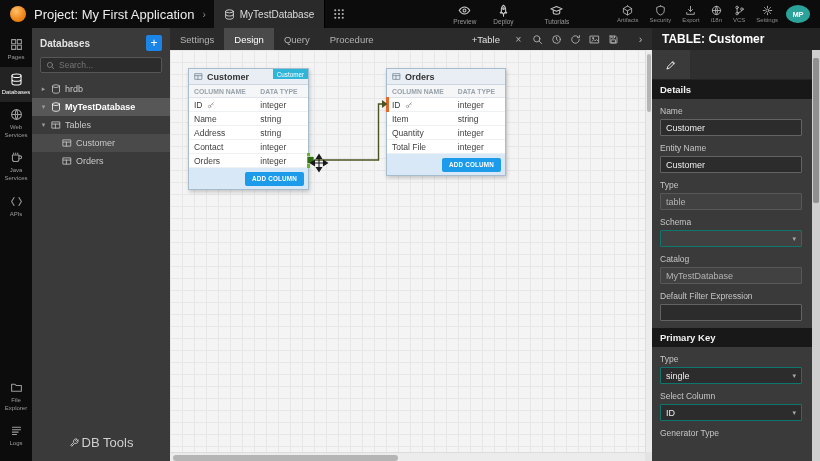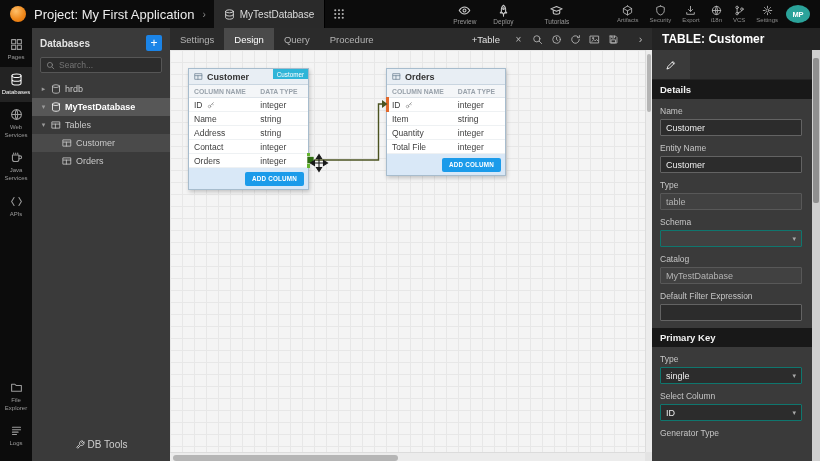--- a/index.html
+++ b/index.html
@@ -39,21 +39,21 @@
   .dbp-add{width:16px;height:16px;background:#1b84e7;color:#fff;border:none;border-radius:2px;font-size:12px;line-height:13px;text-align:center;cursor:pointer}
   .dbp-search{margin:1px 8px 7px;background:#2c2c2c;border:1px solid #565656;border-radius:2px;display:flex;align-items:center;gap:4px;padding:2px 5px;color:#8e8e8e}
   .dbp-search input{flex:1;background:transparent;border:none;outline:none;color:#ddd;font-size:8.5px;min-width:0}
   .tree{flex:1;font-size:9px;color:#c9c9c9}
   .titem{display:flex;align-items:center;gap:4px;height:18px;padding-left:8px;cursor:pointer;white-space:nowrap}
   .titem .tw{width:7px;font-size:7px;color:#9a9a9a;text-align:center;flex:none}
   .titem.sel{background:#575757;color:#fff;font-weight:bold}
   .titem.sub{}
   .titem.leaf{padding-left:30px}
   .titem.leaf.hl{background:#4a4a4a}
-  .dbp-f{display:flex;align-items:center;justify-content:center;gap:2px;color:#cfcfcf;font-size:10px;padding:9px 0 11px;cursor:pointer}
+  .dbp-f{display:flex;align-items:center;justify-content:center;gap:2px;color:#cfcfcf;font-size:13px;padding:9px 0 11px;cursor:pointer}
 
   
   .main{position:absolute;left:170px;top:28px;right:168px;bottom:0;background:#2b2b2b}
   .dtb{height:22px;display:flex;align-items:stretch;background:#2b2b2b}
   .dtab{display:flex;align-items:center;padding:0 10px;font-size:9.5px;color:#b3b3b3;cursor:pointer}
   .dtab.active{background:#4a4a4a;color:#fff}
   .dtb-spacer{flex:1}
   .addtbl{display:flex;align-items:center;color:#e0e0e0;font-size:9.5px;padding:0 9px;cursor:pointer}
   .dticon{display:flex;align-items:center;justify-content:center;width:19px;color:#b3b3b3;font-size:10px;cursor:pointer}
   .dticon.last{margin-left:8px;margin-right:2px;font-size:11px}

